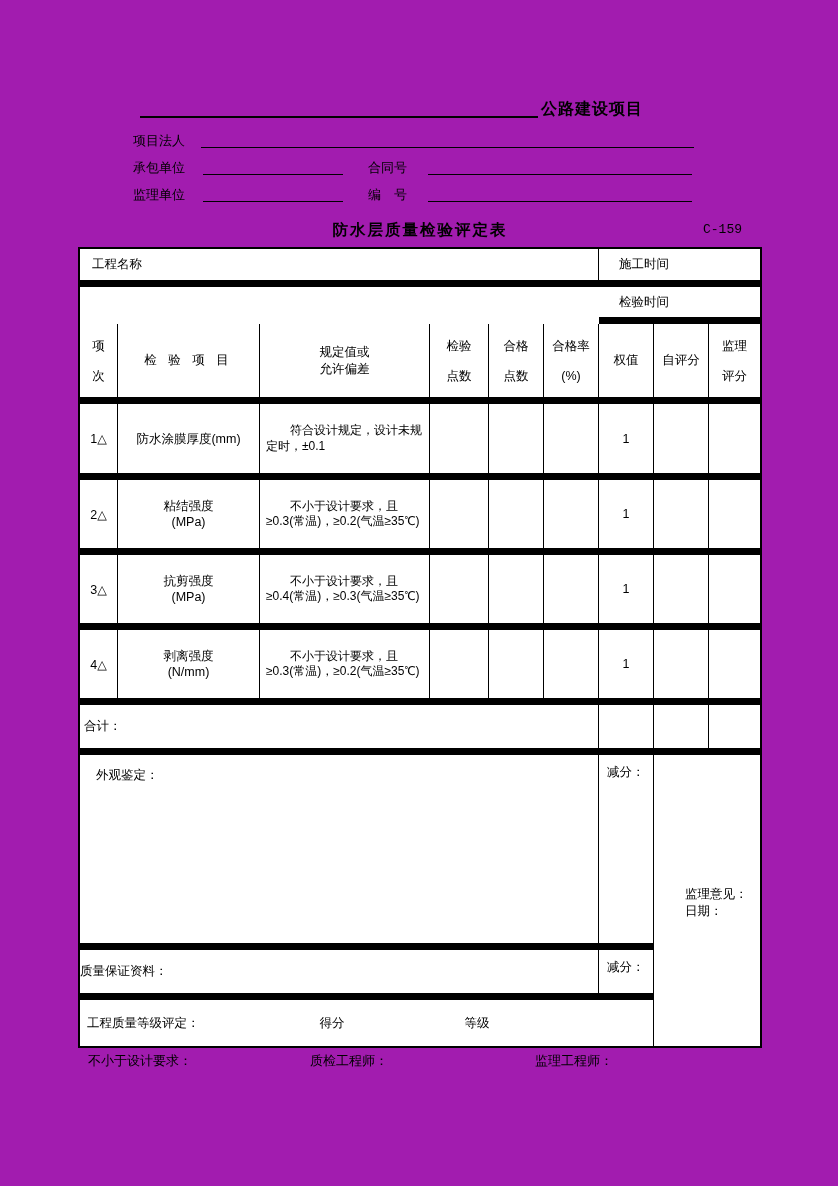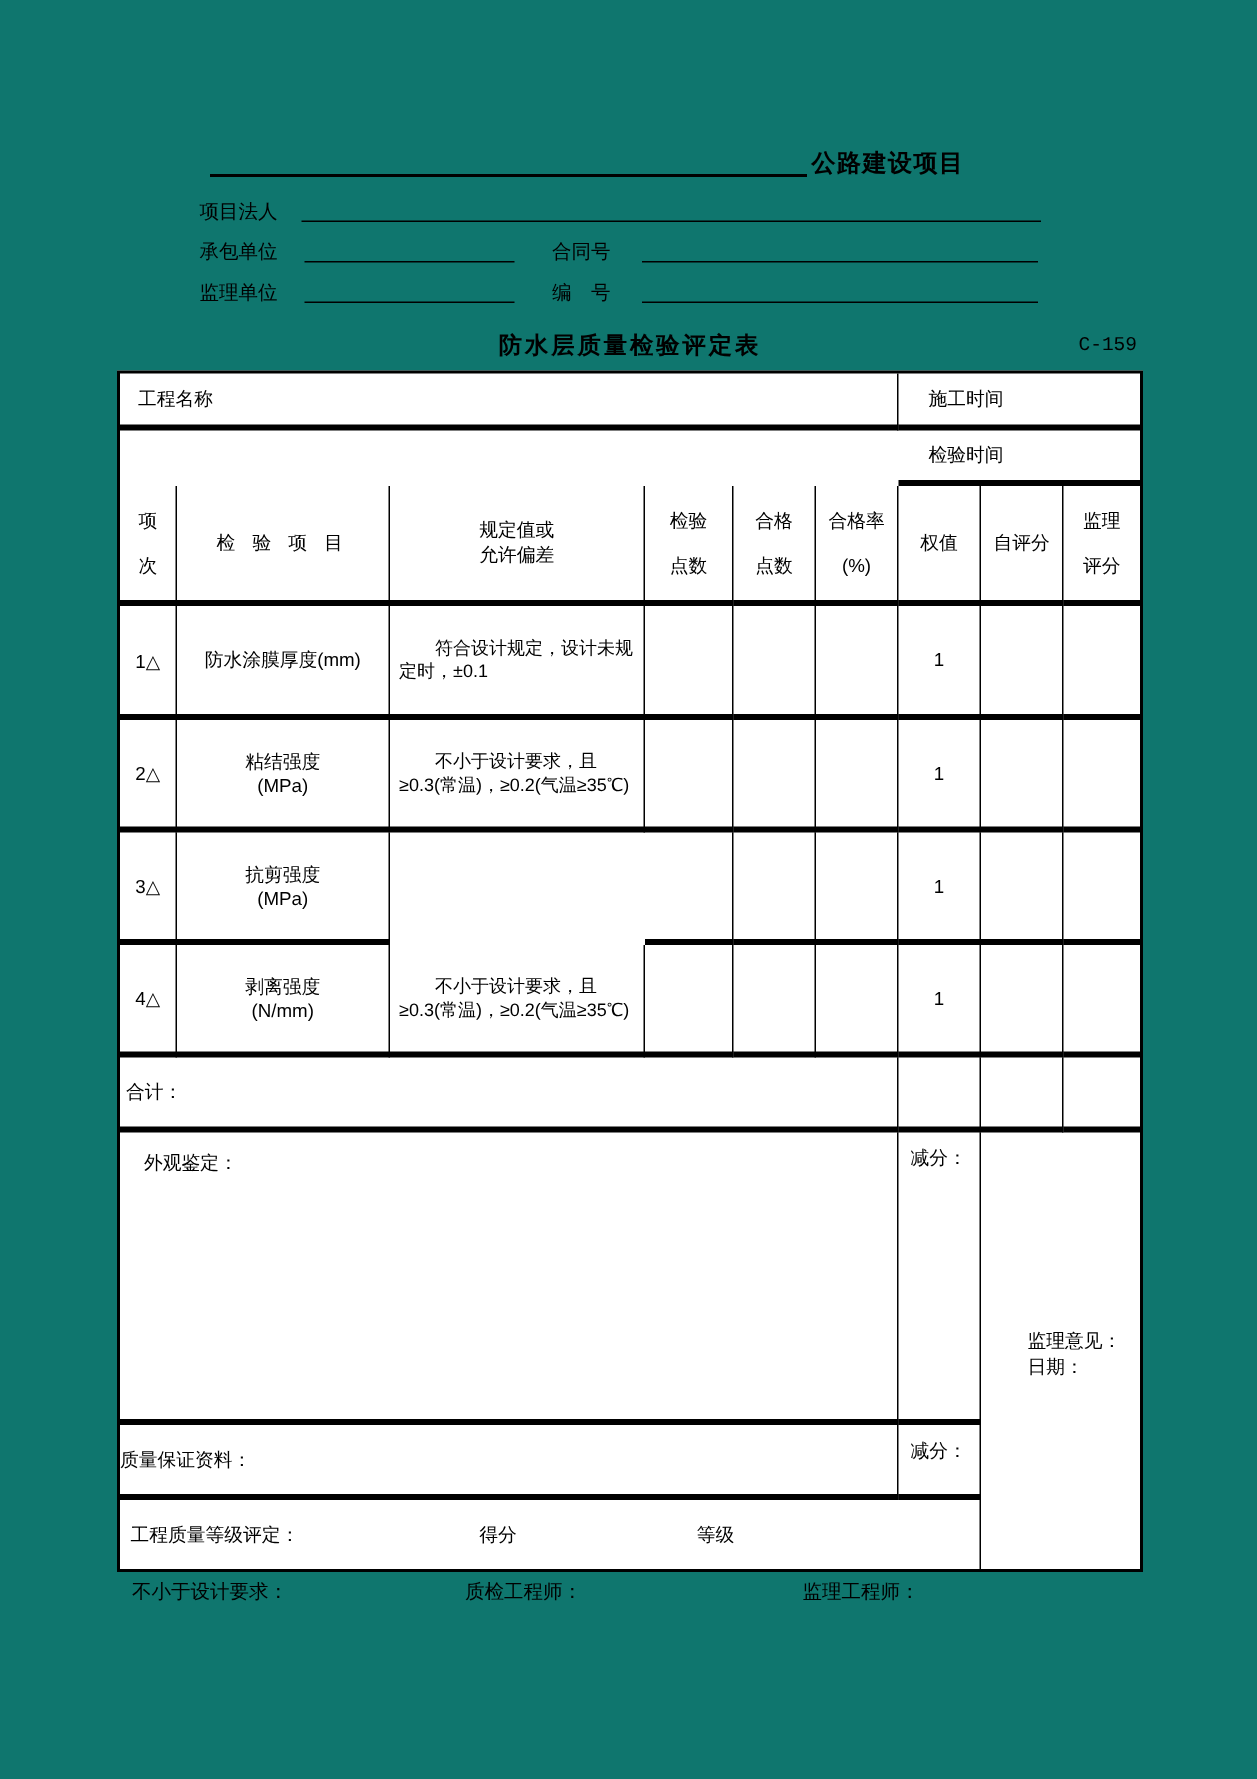--- a/index.html
+++ b/index.html
@@ -1,40 +1,40 @@
 <!DOCTYPE html>
 <html><head>
 <meta charset="utf-8">
 <style>
   * { margin:0; padding:0; box-sizing:border-box; }
   html,body { background:#ffffff; }
   body { font-family:"Liberation Sans", sans-serif; color:#000; }
   .page {
-    position:relative; width:838px; height:1186px; background:#0f766e;
+    position:relative; width:838px; height:1186px; background:#a21caf;
     margin:0 auto; overflow:hidden;
   }
   .abs { position:absolute; }
   .lbl { font-size:13px; white-space:nowrap; }
   .rule { border-bottom:1px solid #000; height:0; }
   .rule-thick { border-bottom:2px solid #000; height:0; }
   .brand { font-size:16px; font-weight:bold; letter-spacing:1px; }
   .form-title { font-size:15.5px; font-weight:bold; letter-spacing:2px; text-align:center; }
   .form-code { font-size:13px; font-family:"Liberation Mono","DejaVu Sans Mono",monospace; }
 
   
   .form-table {
     position:absolute; left:78px; top:247px; width:684px; height:801px;
     display:grid;
     grid-template-columns:38px 142px 170px 59px 55px 55px 55px 55px 1fr;
     grid-template-rows:38px 37px 80px 76px 75px 75px 75px 50px 195px 50px 1fr;
     border:2px solid #000; background:#fff;
     font-size:12.5px;
   }
   .c {
-    border-right:1px solid #000; border-bottom:4px solid #000000;
+    border-right:1px solid #000; border-bottom:7px solid #000000;
     display:flex; align-items:center; justify-content:center;
     text-align:center; overflow:hidden;
   }
   .nr { border-right:none; }
   .nb { border-bottom:none; }
   .cl { justify-content:flex-start; text-align:left; }
   .ct { align-items:flex-start; }
   .pre { white-space:pre-line; }
   .hdr-sp { line-height:30px; }          
   .hdr-tight { line-height:17px; }       
@@ -77,21 +77,21 @@
   <div class="abs rule" style="left:203px; top:174px; width:140px;"></div>
   <div class="abs lbl" style="left:368px; top:159px;">合同号</div>
   <div class="abs rule" style="left:428px; top:174px; width:264px;"></div>
 
   <div class="abs lbl" style="left:133px; top:186px;">监理单位</div>
   <div class="abs rule" style="left:203px; top:201px; width:140px;"></div>
   <div class="abs lbl" style="left:368px; top:186px;">编　号</div>
   <div class="abs rule" style="left:428px; top:201px; width:264px;"></div>
 
   <div class="abs form-title" style="left:78px; top:220px; width:684px;">防水层质量检验评定表</div>
-  <div class="abs form-code" style="left:719px; top:222px;">C-159</div>
+  <div class="abs form-code" style="left:703px; top:222px;">C-159</div>
 
   <div class="form-table">
 
     <div class="c cl info-cell" style="grid-column:1 / span 6; grid-row:1;">工程名称</div>
     <div class="c cl time-cell nr" style="grid-column:7 / span 3; grid-row:1;">施工时间</div>
 
     <div class="c cl time-cell nr" style="grid-column:7 / span 3; grid-row:2;">检验时间</div>
 
     <div class="c pre hdr-sp" style="grid-column:1; grid-row:3;">项
 次</div>
@@ -134,20 +134,25 @@
     <div class="c" style="grid-column:4; grid-row:5;"></div>
     <div class="c" style="grid-column:5; grid-row:5;"></div>
     <div class="c" style="grid-column:6; grid-row:5;"></div>
     <div class="c" style="grid-column:7; grid-row:5;">1</div>
     <div class="c" style="grid-column:8; grid-row:5;"></div>
     <div class="c nr" style="grid-column:9; grid-row:5;"></div>
 
     <div class="c" style="grid-column:1; grid-row:6;">3△</div>
     <div class="c pre cell-item" style="grid-column:2; grid-row:6;">抗剪强度
 (MPa)</div>
+    <div class="c spec-wrap" style="grid-column:3; grid-row:6;">
+        <div class="cell-spec">
+          <div class="spec-inner">不小于设计要求，且≥0.4(常温)，≥0.3(气温≥35℃)</div>
+        </div>
+      </div>
     <div class="c" style="grid-column:4; grid-row:6;"></div>
     <div class="c" style="grid-column:5; grid-row:6;"></div>
     <div class="c" style="grid-column:6; grid-row:6;"></div>
     <div class="c" style="grid-column:7; grid-row:6;">1</div>
     <div class="c" style="grid-column:8; grid-row:6;"></div>
     <div class="c nr" style="grid-column:9; grid-row:6;"></div>
 
     <div class="c" style="grid-column:1; grid-row:7;">4△</div>
     <div class="c pre cell-item" style="grid-column:2; grid-row:7;">剥离强度
 (N/mm)</div>

